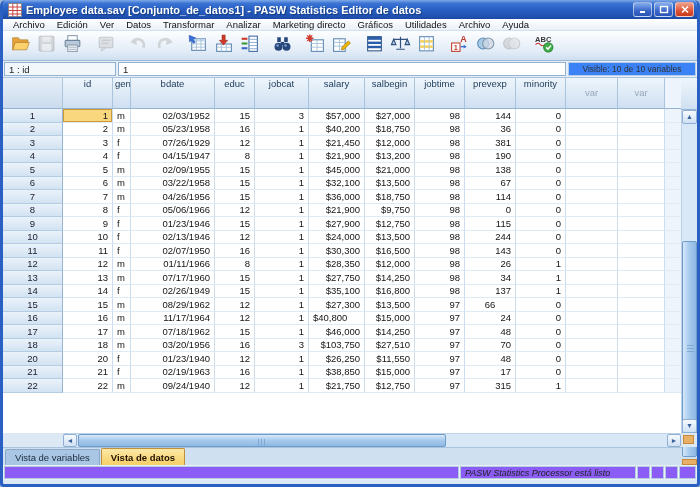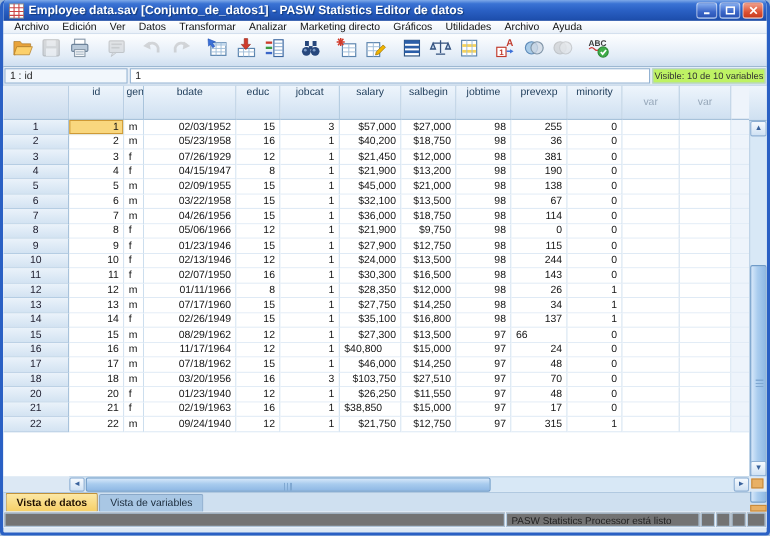--- a/index.html
+++ b/index.html
@@ -32,21 +32,21 @@
   .tb-btn{width:26px;height:26px;display:flex;align-items:center;justify-content:center;border-radius:2px;}
   .tb-btn svg{width:21px;height:21px;}
   .tb-btn.disabled{opacity:.45;filter:grayscale(1);}
   .tb-gap{width:7px;height:100%;}
   
   .cellref{height:17px;background:#e6eef7;display:flex;align-items:stretch;padding:1px 1px;gap:2px;
     border-bottom:1px solid #aac4dd;}
   .cellref-name{width:112px;background:#f2f7fc;border:1px solid #93b2d2;font-size:9.5px;
     padding:1px 4px;color:#222;}
   .cellref-value{flex:1;background:#fff;border:1px solid #93b2d2;font-size:9.5px;padding:1px 4px;color:#222;}
-  .visible-info{width:103px;border:1px solid #b7cde2;background:#bef264;font-size:8.5px;color:#333;
+  .visible-info{width:128px;border:1px solid #b7cde2;background:#3b82f6;font-size:8.5px;color:#333;
     display:flex;align-items:center;justify-content:center;white-space:nowrap;}
   
   .grid-zone{height:369px;position:relative;background:#eef4fb;}
   .table-clip{position:absolute;left:0;top:0;width:678px;height:355px;overflow:hidden;background:#fff;}
   table.gt{border-collapse:separate;border-spacing:0;table-layout:fixed;width:678px;}
   .gt th,.gt td{overflow:hidden;white-space:nowrap;font-size:9.5px;font-weight:normal;}
   .gt thead th{
     height:31px;background:linear-gradient(#eef5fc,#cfe0f1);color:#23415e;
     border-right:1px solid #a9c4dc;border-bottom:1px solid #94b4d2;text-align:center;
     padding:1px 2px;vertical-align:top;line-height:10px;}
@@ -82,21 +82,21 @@
   .hleft{position:absolute;left:0;top:355px;width:60px;height:14px;background:#dce8f4;}
   .hcorner{position:absolute;left:678px;top:355px;width:16px;height:14px;background:#dce8f4;}
   .hcorner .grip{position:absolute;left:2px;top:2px;width:11px;height:9px;background:#e8b064;border:1px solid #c78a3c;}
   
   .tabsbar{height:18px;background:#cfe0f0;border-top:1px solid #aac4dd;display:flex;align-items:flex-end;padding-left:2px;}
   .tab{height:16px;padding:0 9px;font-size:9.5px;display:flex;align-items:center;margin-right:1px;
     border:1px solid #8aa8c8;border-bottom:none;border-radius:2px 2px 0 0;background:#a9c7e4;color:#1a2a3a;white-space:nowrap;}
   .tab.active{background:linear-gradient(#fce8a6,#f6cf66);border-color:#c0913a;font-weight:bold;height:17px;color:#201000;}
   
   .statusbar{height:15px;background:#e8f0f8;display:flex;align-items:stretch;padding:1px 1px;gap:1px;font-size:9px;color:#222;}
-  .st-cell{border:1px solid #b4cbe0;background:#737373;}
+  .st-cell{border:1px solid #b4cbe0;background:#8b5cf6;font-style:italic;}
   .st-main{flex:1;}
   .st-msg{width:176px;display:flex;align-items:center;padding:0 4px;white-space:nowrap;overflow:hidden;}
   .st-sm{width:13px;}
   .st-md{width:17px;}
 </style>
 </head>
 <body>
 
 <div class="window">
 
@@ -342,21 +342,21 @@
             <tr>
               <th>1</th>
               <td class="sel" style="text-align: right;">1</td>
               <td style="text-align: left;">m</td>
               <td style="text-align: right;">02/03/1952</td>
               <td style="text-align: right;">15</td>
               <td style="text-align: right;">3</td>
               <td style="text-align: right;">$57,000</td>
               <td style="text-align: right;">$27,000</td>
               <td style="text-align: right;">98</td>
-              <td style="text-align: right;">255</td>
+              <td style="text-align: right;">144</td>
               <td style="text-align: right;">0</td>
               <td></td>
               <td></td>
               <td class="filler"></td>
             </tr>
             <tr>
               <th>2</th>
               <td style="text-align: right;">2</td>
               <td style="text-align: left;">m</td>
               <td style="text-align: right;">05/23/1958</td>
@@ -566,21 +566,21 @@
             <tr>
               <th>15</th>
               <td style="text-align: right;">15</td>
               <td style="text-align: left;">m</td>
               <td style="text-align: right;">08/29/1962</td>
               <td style="text-align: right;">12</td>
               <td style="text-align: right;">1</td>
               <td style="text-align: right;">$27,300</td>
               <td style="text-align: right;">$13,500</td>
               <td style="text-align: right;">97</td>
-              <td style="text-align: left;">66</td>
+              <td style="text-align: center;">66</td>
               <td style="text-align: right;">0</td>
               <td></td>
               <td></td>
               <td class="filler"></td>
             </tr>
             <tr>
               <th>16</th>
               <td style="text-align: right;">16</td>
               <td style="text-align: left;">m</td>
               <td style="text-align: right;">11/17/1964</td>
@@ -643,21 +643,21 @@
               <td></td>
               <td class="filler"></td>
             </tr>
             <tr>
               <th>21</th>
               <td style="text-align: right;">21</td>
               <td style="text-align: left;">f</td>
               <td style="text-align: right;">02/19/1963</td>
               <td style="text-align: right;">16</td>
               <td style="text-align: right;">1</td>
-              <td style="text-align: left;">$38,850</td>
+              <td style="text-align: right;">$38,850</td>
               <td style="text-align: right;">$15,000</td>
               <td style="text-align: right;">97</td>
               <td style="text-align: right;">17</td>
               <td style="text-align: right;">0</td>
               <td></td>
               <td></td>
               <td class="filler"></td>
             </tr>
             <tr>
               <th>22</th>
@@ -690,22 +690,22 @@
       <div class="hbtn" style="left:0;">◄</div>
       <div class="hthumb"></div>
       <div class="hbtn" style="right:0;">►</div>
     </div>
     <div class="hcorner">
       <div class="grip"></div>
     </div>
   </div>
 
   <div class="tabsbar" id="tabsbar">
+      <div class="tab">Vista de variables</div>
       <div class="tab active">Vista de datos</div>
-      <div class="tab">Vista de variables</div>
     </div>
 
   <div class="statusbar">
     <div class="st-cell st-main"></div>
     <div class="st-cell st-msg">PASW Statistics Processor está listo</div>
     <div class="st-cell st-sm"></div>
     <div class="st-cell st-sm"></div>
     <div class="st-cell st-sm"></div>
     <div class="st-cell st-md"></div>
   </div>

